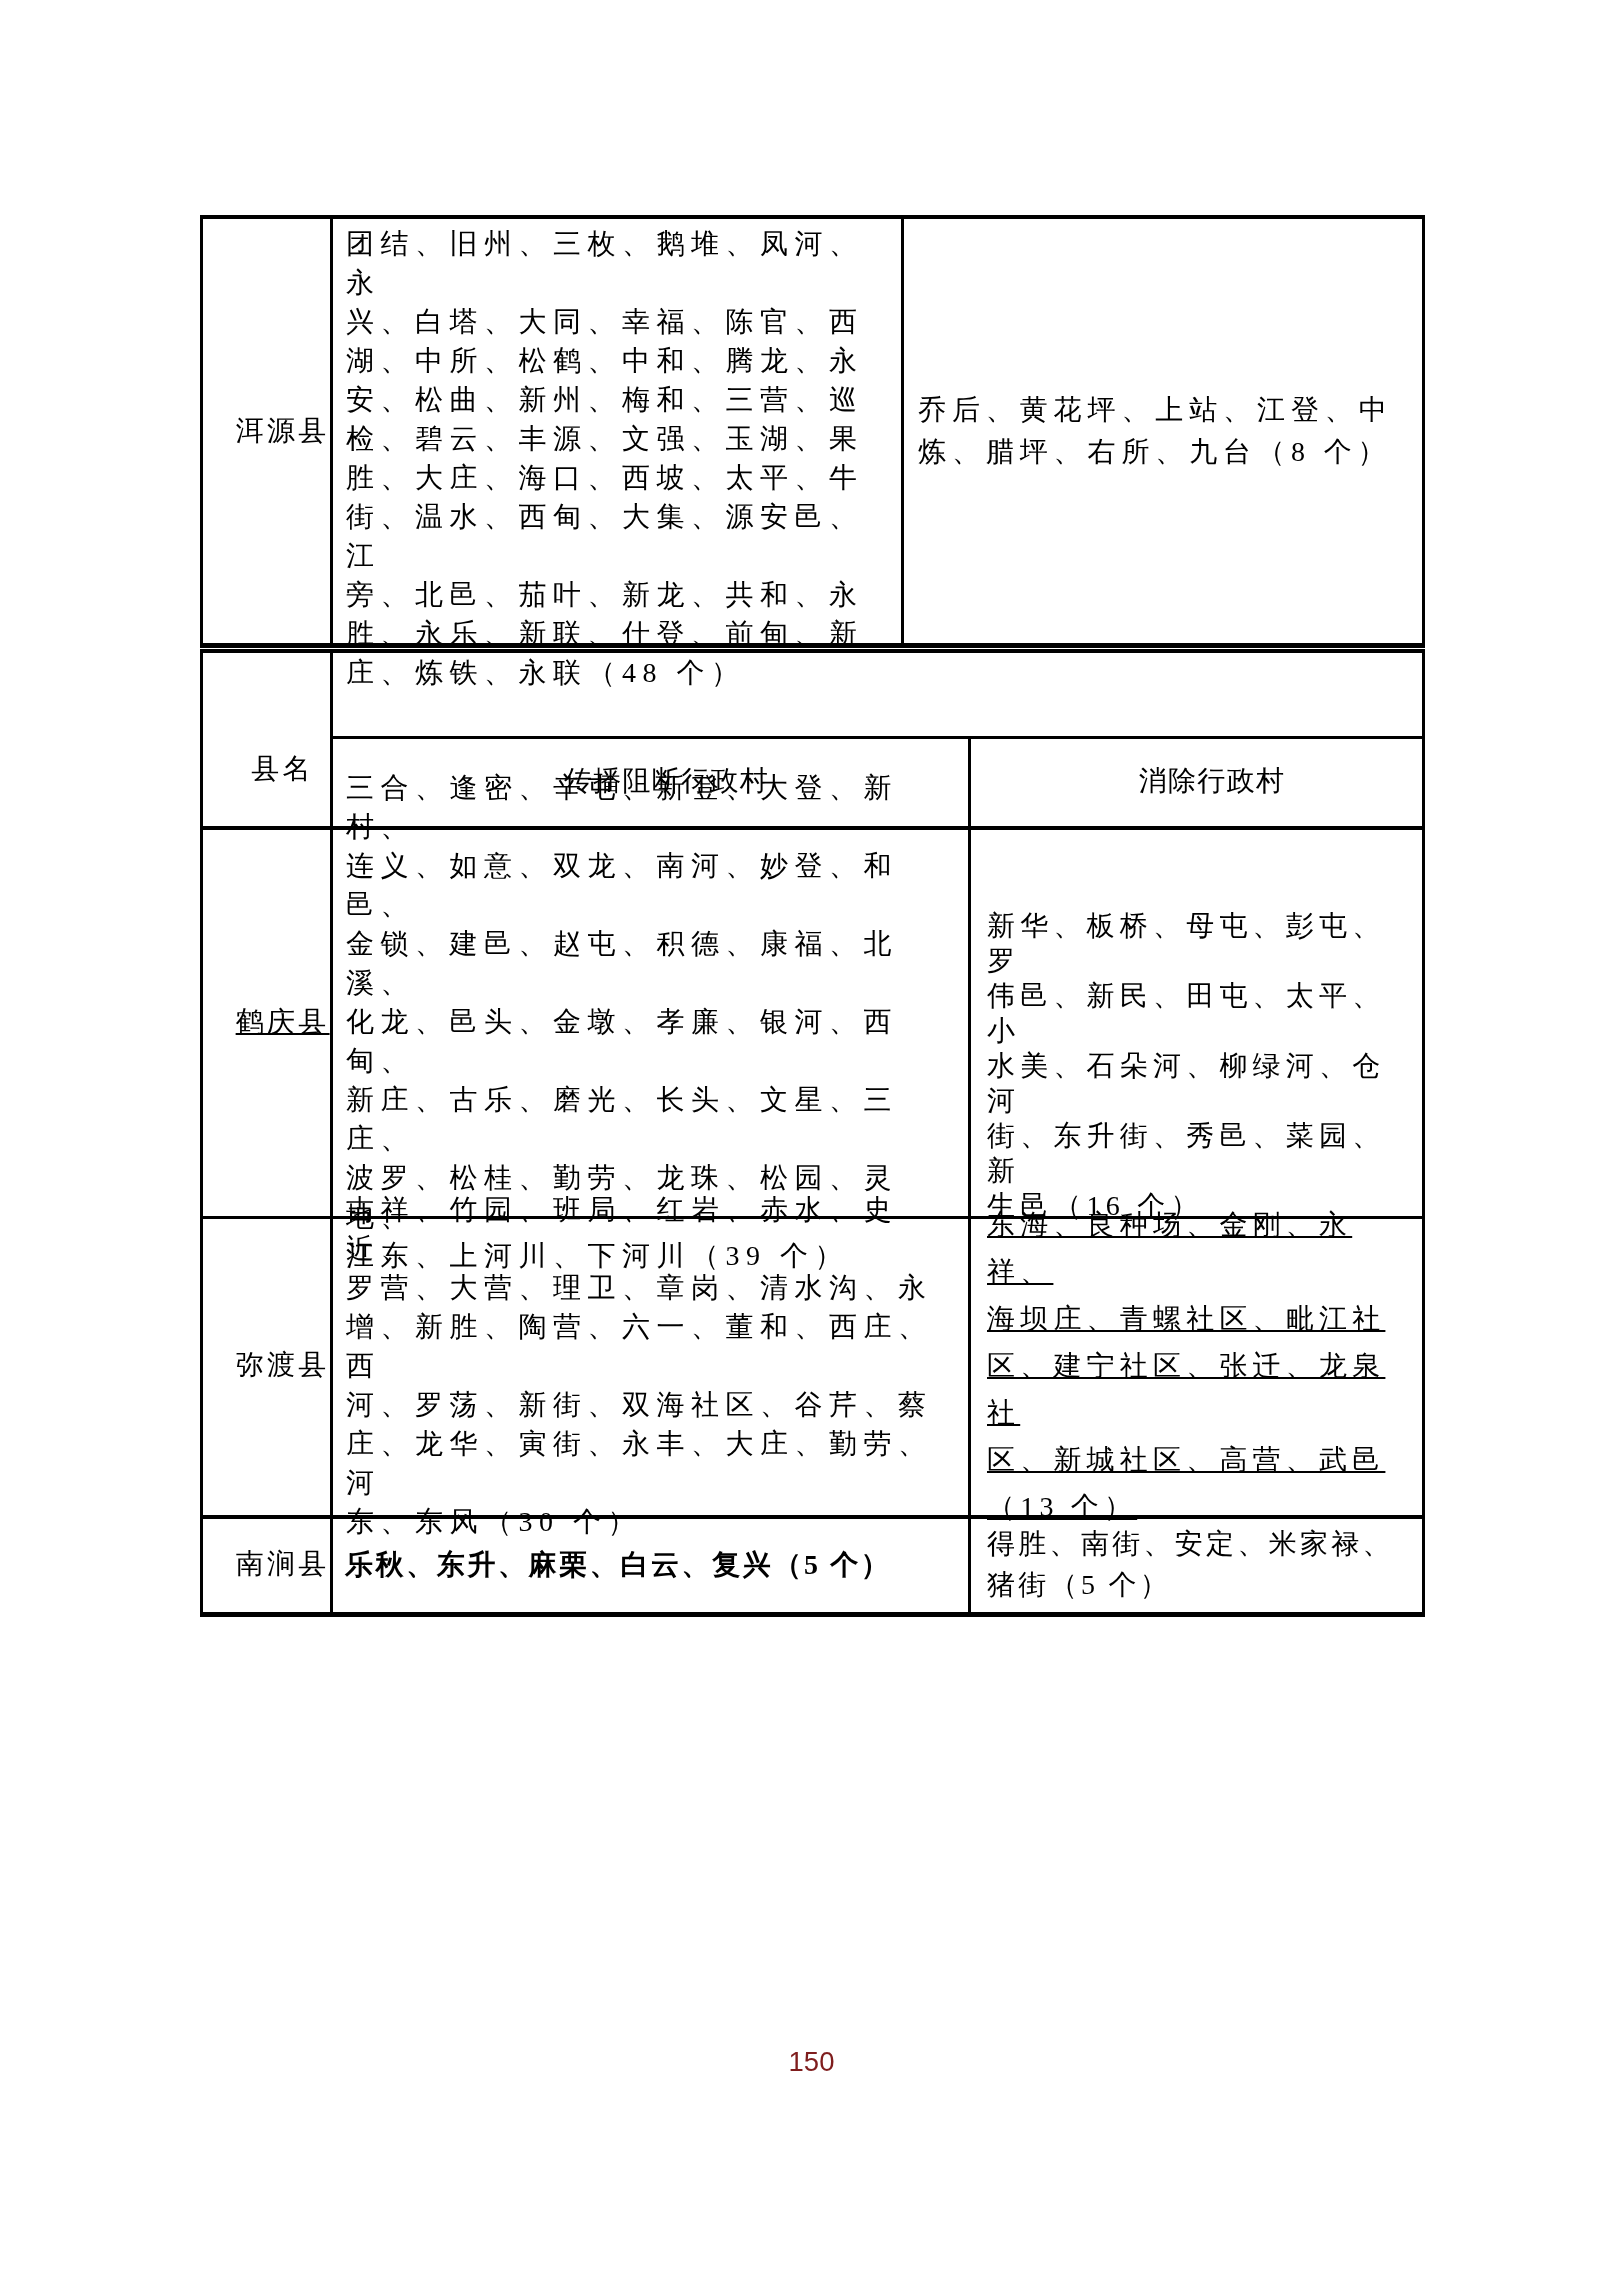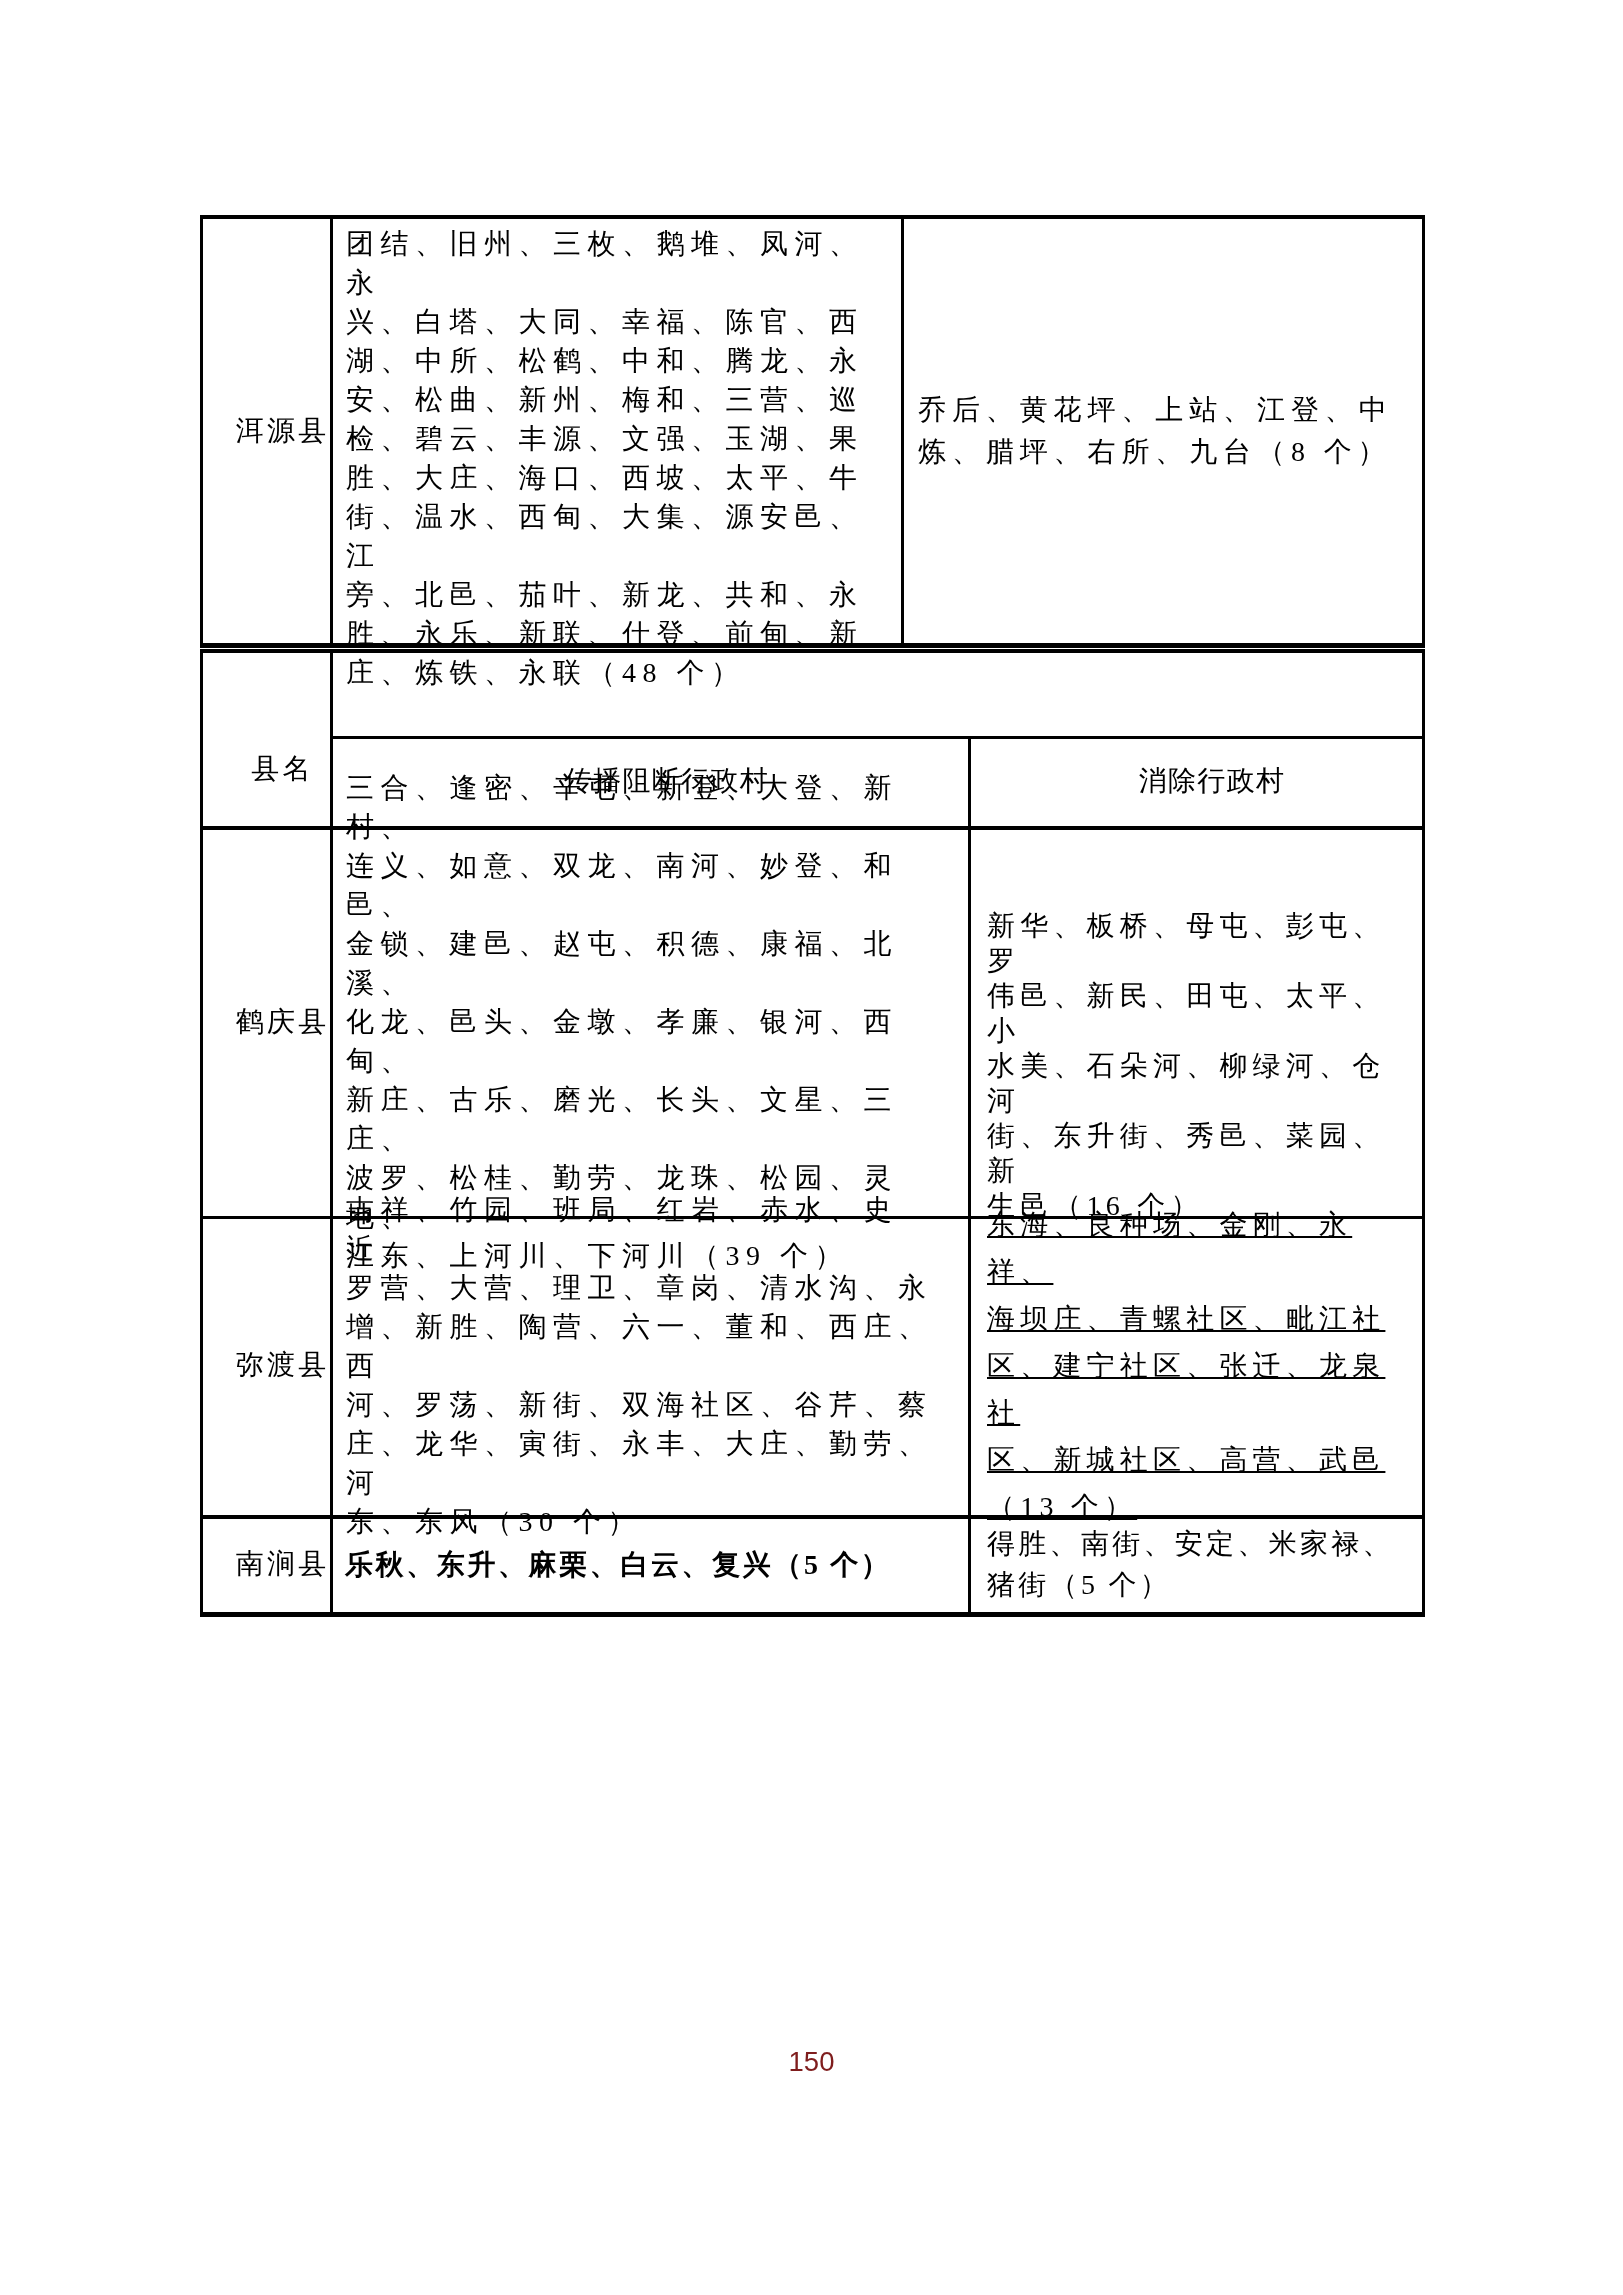--- a/index.html
+++ b/index.html
@@ -51,21 +51,21 @@
   #t2 .bottom {left:0;top:963px;width:1224px;height:5.2px;}
   #t2 .left   {left:0;top:0;width:2.6px;height:968px;}
   #t2 .right  {left:1222px;top:0;width:2.6px;height:968px;}
   #t2 .v1     {left:130px;top:0;width:2.6px;height:968px;}
   #t2 .v2     {left:768px;top:87px;width:2.6px;height:881px;}
   #t2-countylabel{left:2.6px;top:3.9px;width:128px;height:169px;letter-spacing:3.3px;margin-top:32px;}
   #t2-period{left:133px;top:3.9px;width:1089px;height:80px;font-size:29.4px;}
   #t2-blockhdr{left:133px;top:90px;width:635px;height:84px;letter-spacing:1.3px;}
   #t2-elimhdr{left:770px;top:90px;width:452px;height:84px;letter-spacing:1.3px;}
   
-  #r1-county{left:2.6px;top:181px;width:128px;height:383px;letter-spacing:3.3px;}
+  #r1-county{left:2.6px;top:181px;width:128px;height:383px;letter-spacing:3.3px;text-decoration:underline;}
   #r1-blocked{left:146px;top:181px;width:615px;height:383px;line-height:39px;letter-spacing:6.5px;}
   #r1-elim{left:787px;top:181px;width:429px;height:383px;line-height:35px;letter-spacing:5.2px;margin-top:44px;}
   
   #r2-county{left:2.6px;top:570px;width:128px;height:292px;letter-spacing:3.3px;}
   #r2-blocked{left:146px;top:570px;width:615px;height:292px;line-height:39px;letter-spacing:6.5px;}
   #r2-elim{left:787px;top:570px;width:429px;height:292px;line-height:47px;letter-spacing:5.2px;text-decoration:underline;}
   
   #r3-county{left:2.6px;top:870px;width:128px;height:90px;letter-spacing:3.3px;}
   #r3-blocked{left:145px;top:870px;width:615px;height:90px;line-height:39px;letter-spacing:2.6px;font-weight:bold;}
   #r3-elim{left:787px;top:870px;width:429px;height:90px;line-height:41px;letter-spacing:3.3px;}

